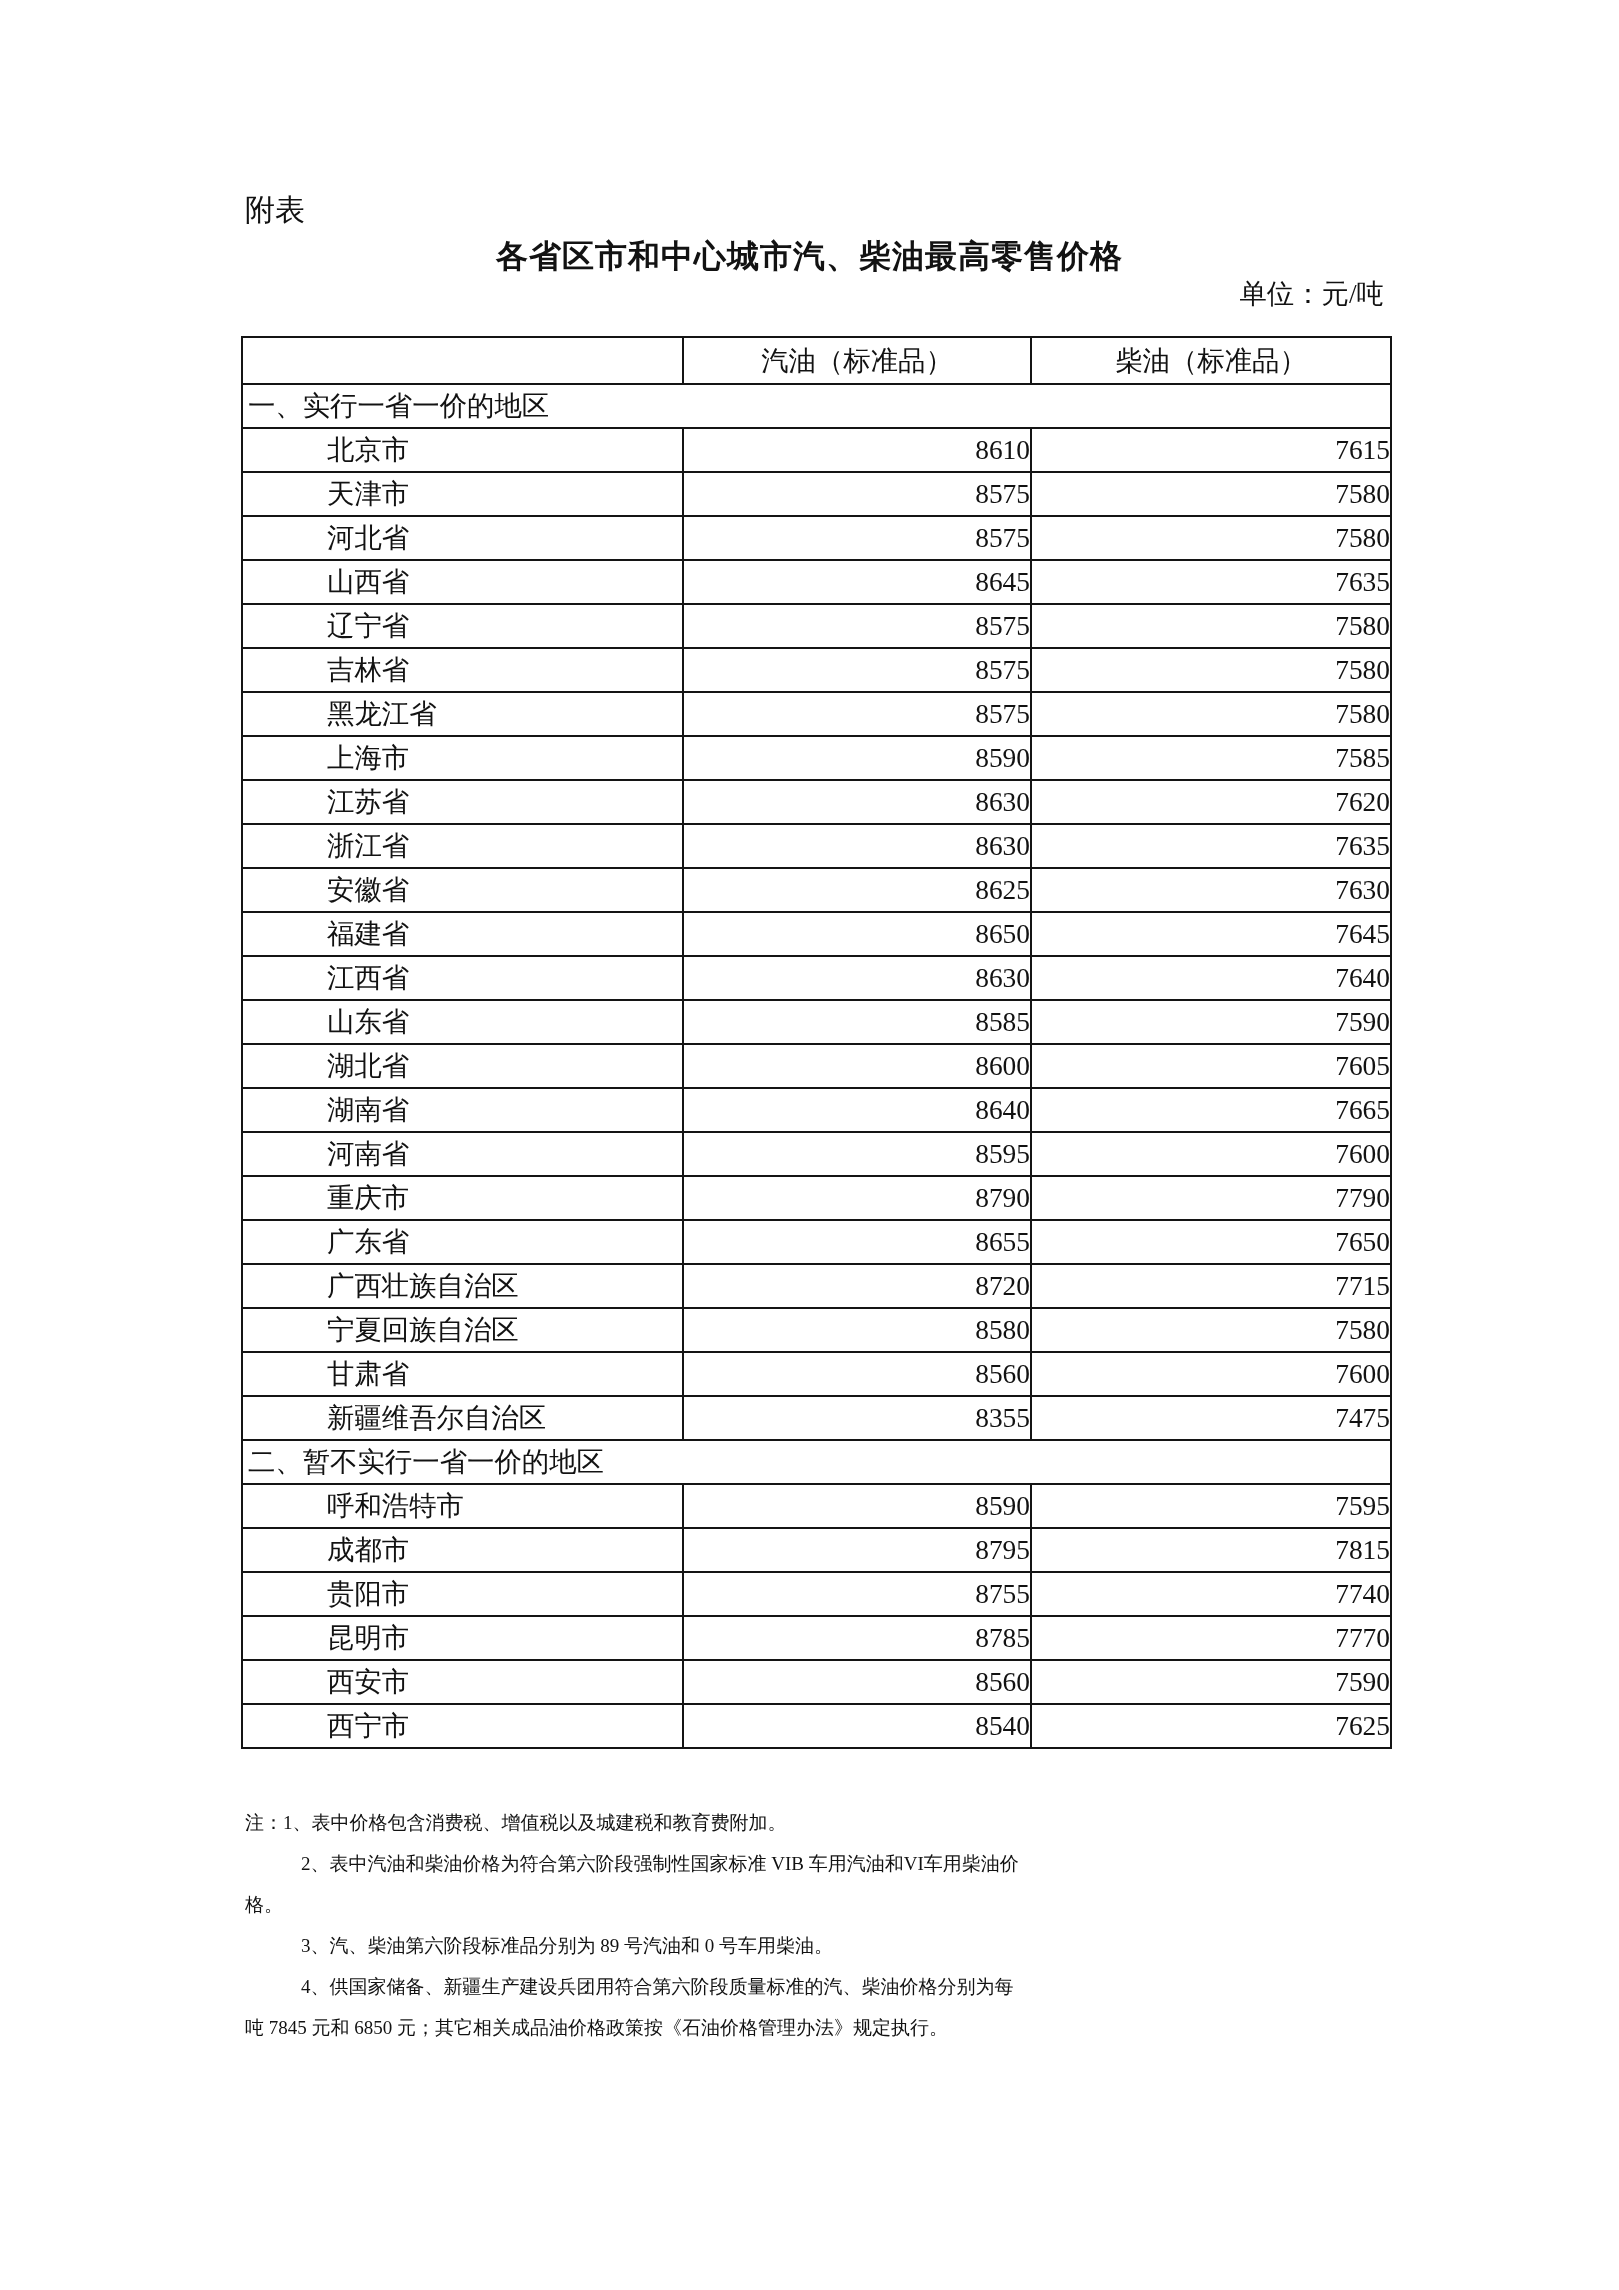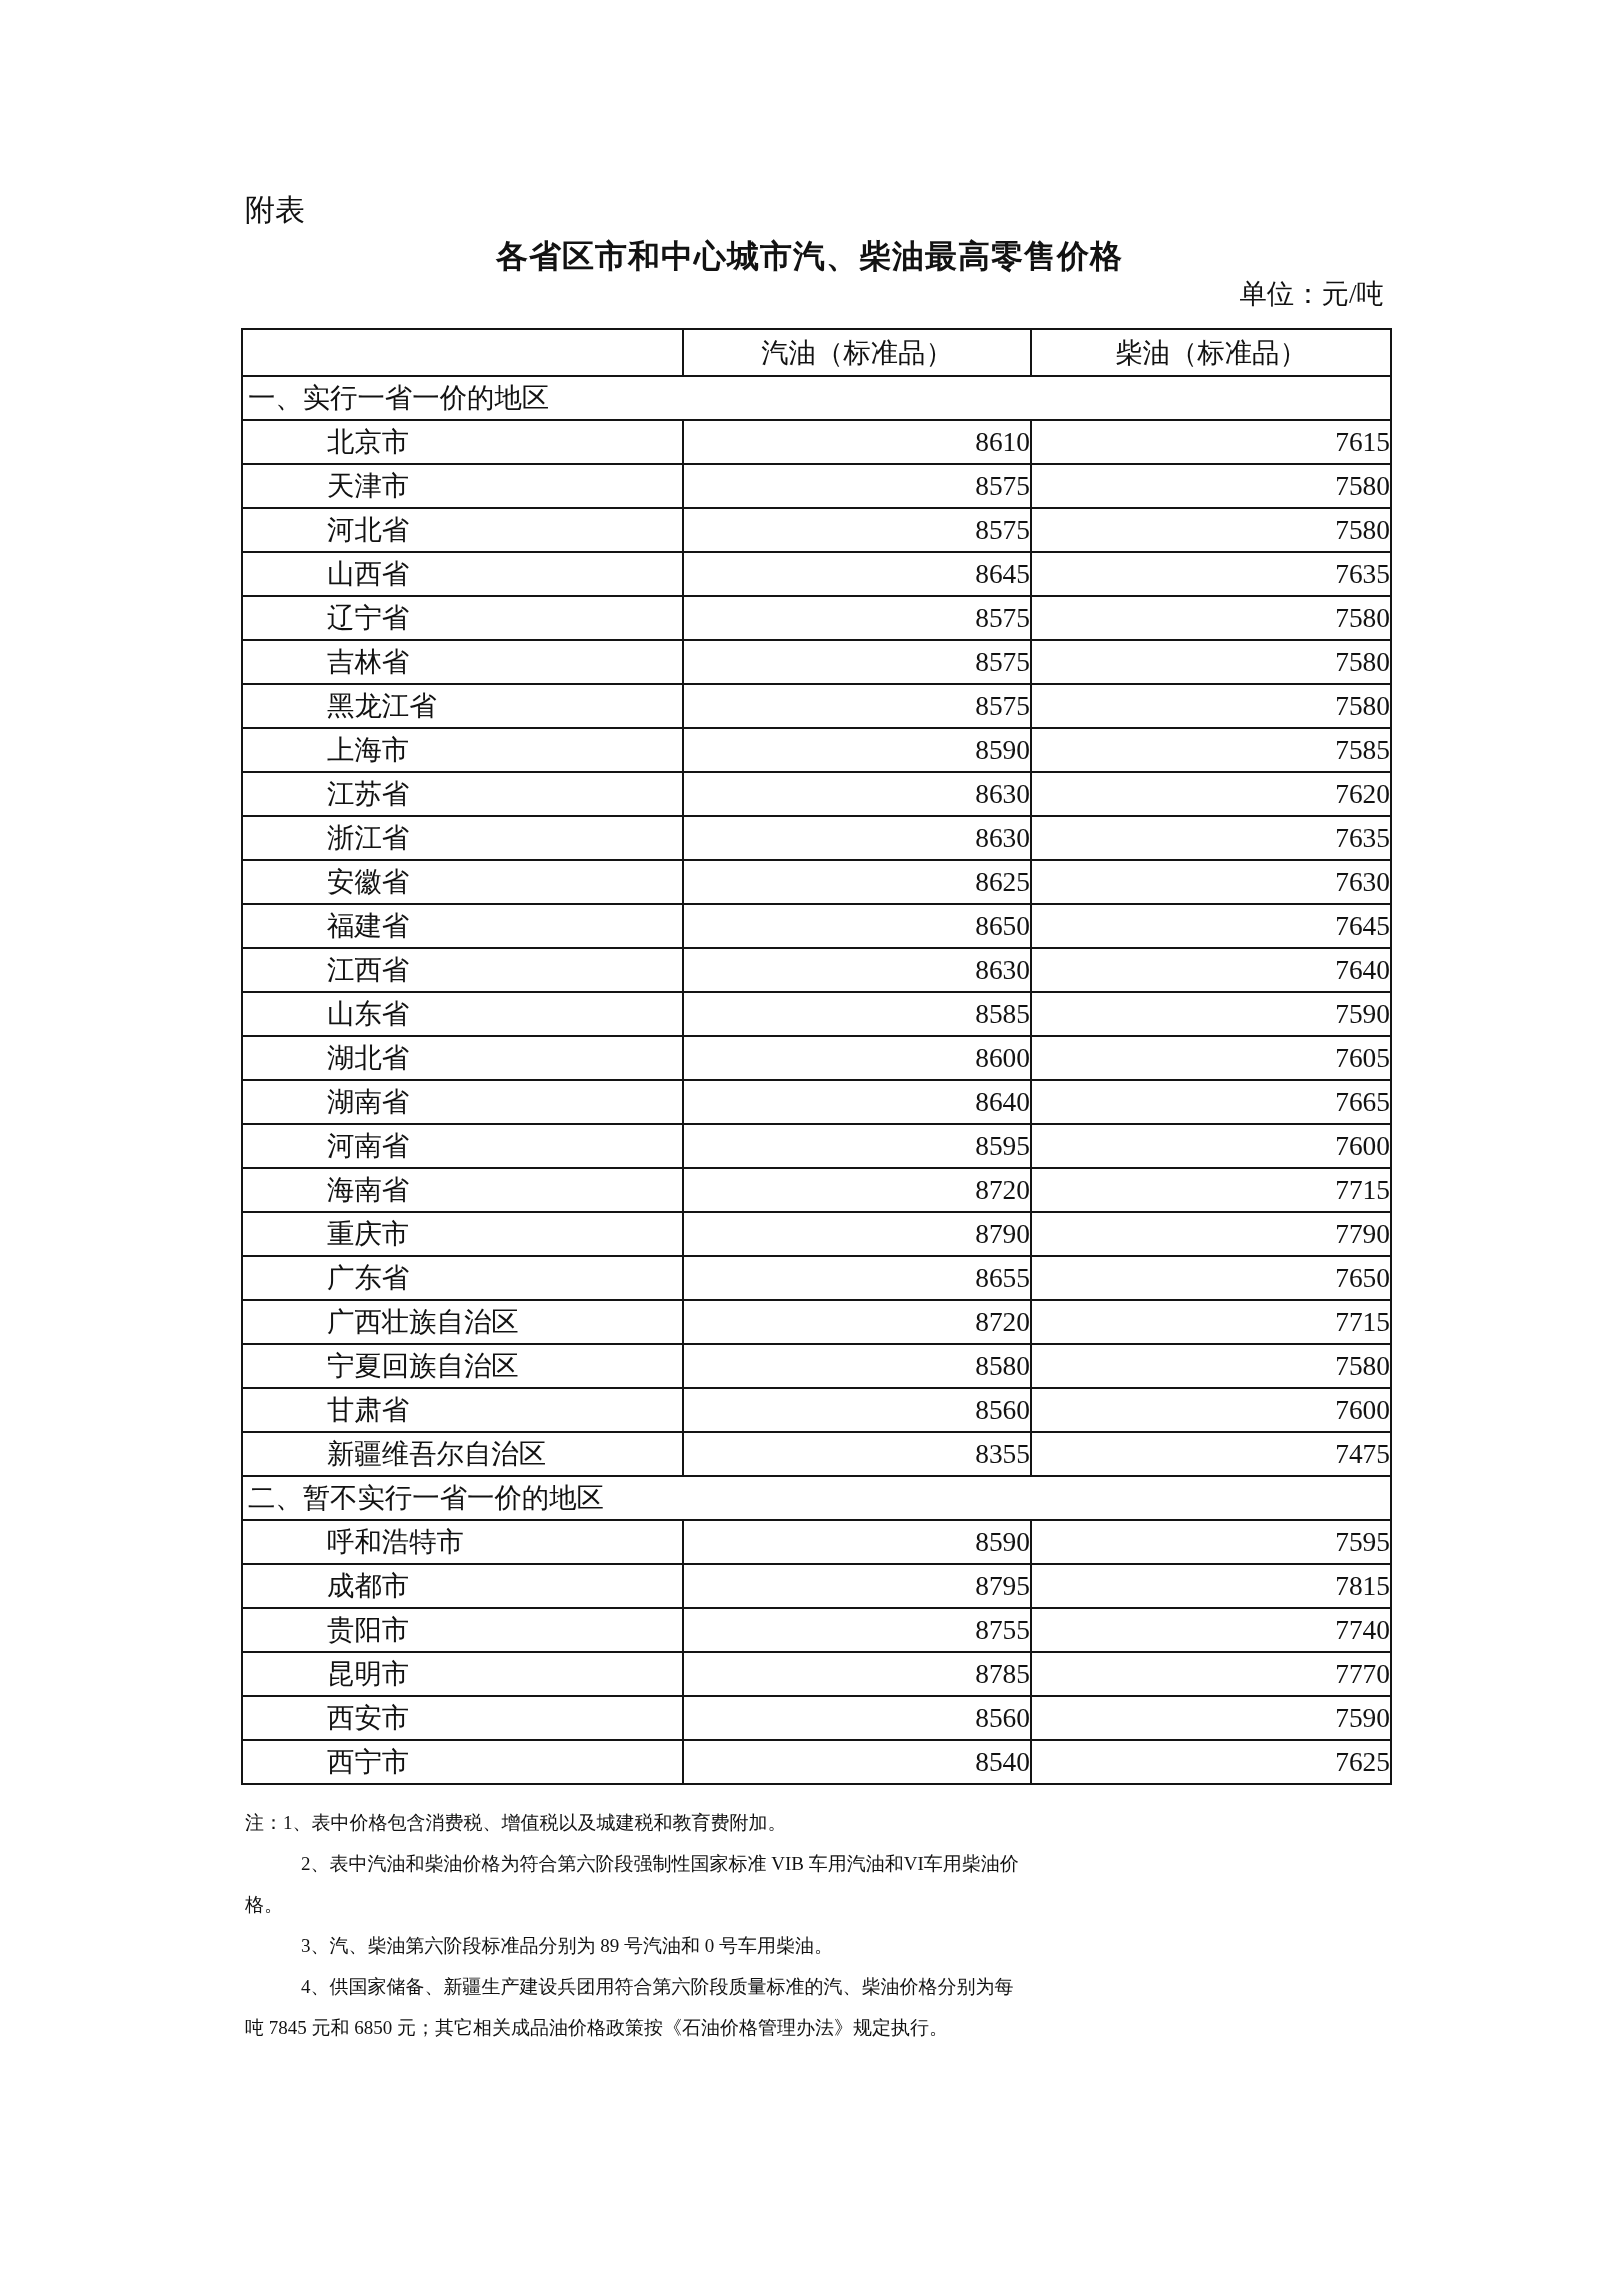--- a/index.html
+++ b/index.html
@@ -21,21 +21,21 @@
     font-size: 32px; line-height: 41px; font-weight: 700;
     font-family: "Liberation Sans", "DejaVu Sans", sans-serif;
     letter-spacing: 1px;
   }
   .unit-label {
     position: absolute; left: 241px; top: 277px; width: 1143px;
     text-align: right;
     font-size: 27.4px; line-height: 35px;
   }
   table.price-table {
-    position: absolute; left: 241px; top: 328px;
+    position: absolute; left: 241px; top: 336px;
     width: 1149px;
     border-collapse: collapse;
     table-layout: fixed;
     border: 2.9px solid #141414;
     font-family: Liberation Serif, serif;
   }
   .price-table th, .price-table td {
     border: 2px solid #141414;
     font-size: 27.4px;
     font-weight: 400;
@@ -166,25 +166,20 @@
         <td class="region">湖南省</td>
         <td class="num">8640</td>
         <td class="num">7665</td>
       </tr>
       <tr>
         <td class="region">河南省</td>
         <td class="num">8595</td>
         <td class="num">7600</td>
       </tr>
       <tr>
-        <td class="region">海南省</td>
-        <td class="num">8720</td>
-        <td class="num">7715</td>
-      </tr>
-      <tr>
         <td class="region">重庆市</td>
         <td class="num">8790</td>
         <td class="num">7790</td>
       </tr>
       <tr>
         <td class="region">广东省</td>
         <td class="num">8655</td>
         <td class="num">7650</td>
       </tr>
       <tr>

